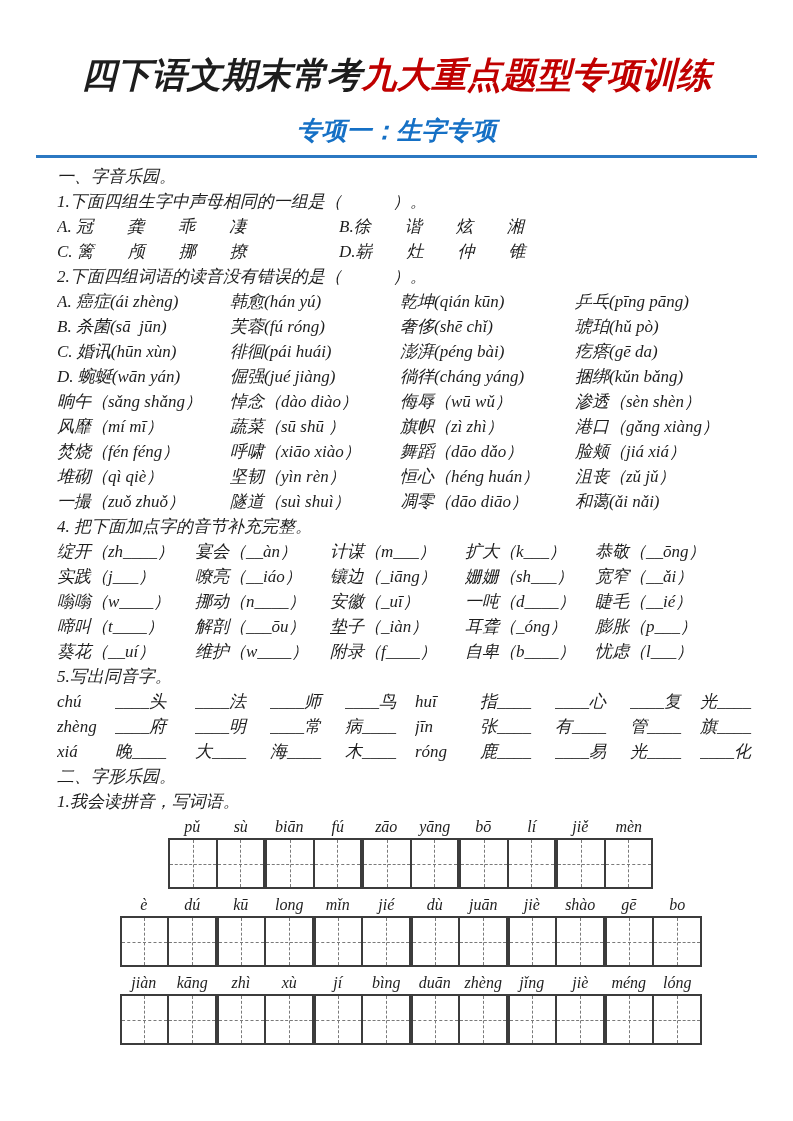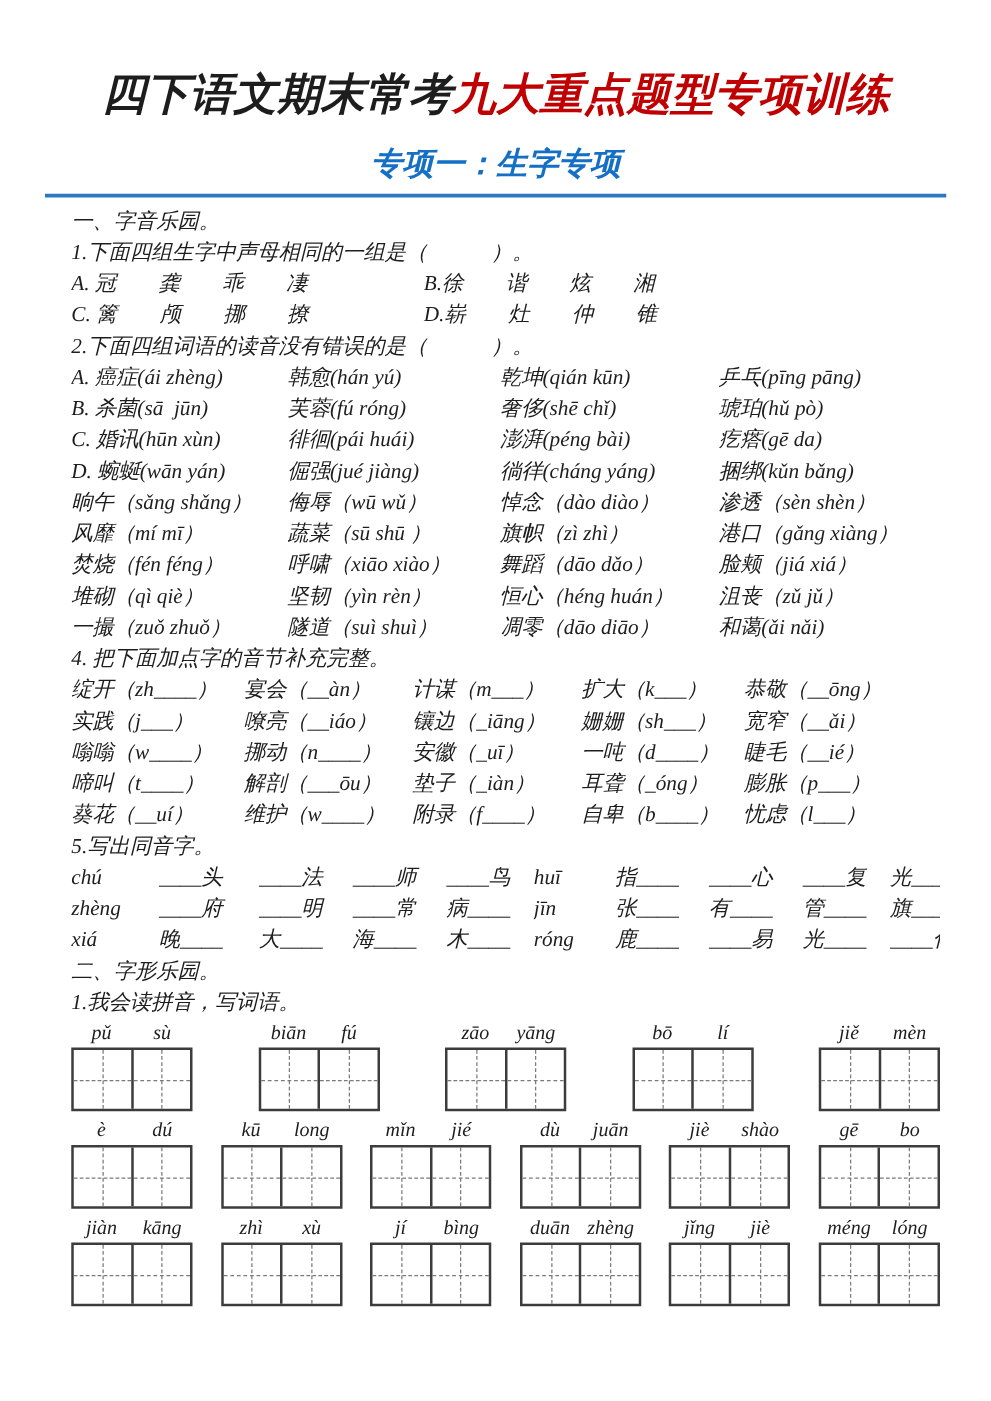--- a/index.html
+++ b/index.html
@@ -26,32 +26,32 @@
   .c4 span:nth-child(3){ width:175px; }
   .c4 span:nth-child(4){ flex:1; }
   
   .c5 span:nth-child(1){ width:138px; }
   .c5 span:nth-child(2){ width:135px; }
   .c5 span:nth-child(3){ width:135px; }
   .c5 span:nth-child(4){ width:130px; }
   .c5 span:nth-child(5){ flex:1; }
   
   .c10 span:nth-child(1){ width:58px; }
-  .c10 span:nth-child(2){ width:80px;margin-left:12px; }
+  .c10 span:nth-child(2){ width:80px; }
   .c10 span:nth-child(3){ width:75px; }
   .c10 span:nth-child(4){ width:75px; }
   .c10 span:nth-child(5){ width:70px; }
   .c10 span:nth-child(6){ width:65px; }
   .c10 span:nth-child(7){ width:75px; }
   .c10 span:nth-child(8){ width:75px; }
   .c10 span:nth-child(9){ width:70px; }
   .c10 span:nth-child(10){ flex:1; }
   
   .boxrows { margin-top:2px; }
-  .boxrow { display:flex; justify-content:space-between; margin-bottom:5px; }
+  .boxrow { display:flex; justify-content:center; margin-bottom:5px;margin-left:12px; }
   .wblock { width:97px; }
   .plabels { display:flex; height:22px; font-size:16px; line-height:22px; }
   .plabels span { flex:1; text-align:center; white-space:pre; }
   .wbox { display:flex; border:2px solid #3c3c3c; height:51px; box-sizing:border-box; }
   .wcell { flex:1; position:relative; }
   .wcell + .wcell { border-left:2px solid #3c3c3c; }
   .wcell::before { content:""; position:absolute; left:0; right:0; top:50%; border-top:1px dashed #7a7a7a; }
   .wcell::after  { content:""; position:absolute; top:0; bottom:0; left:50%; border-left:1px dashed #7a7a7a; }
 </style>
 </head>
@@ -106,22 +106,22 @@
         <span>倔强(jué jiàng)</span>
         <span>徜徉(cháng yáng)</span>
         <span>捆绑(kǔn bǎng)</span>
       </div>
       </div>
 
     <div class="rowwrap">
 
     <div class="row c4">
         <span>晌午（sǎng shǎng）</span>
+        <span>悼念（dào diào）</span>
         <span>侮辱（wū wǔ）</span>
-        <span>悼念（dào diào）</span>
         <span>渗透（sèn shèn）</span>
       </div>
         <div class="row c4">
         <span>风靡（mí mī）</span>
         <span>蔬菜（sū shū ）</span>
         <span>旗帜（zì zhì）</span>
         <span>港口（gǎng xiàng）</span>
       </div>
         <div class="row c4">
         <span>焚烧（fén féng）</span>

